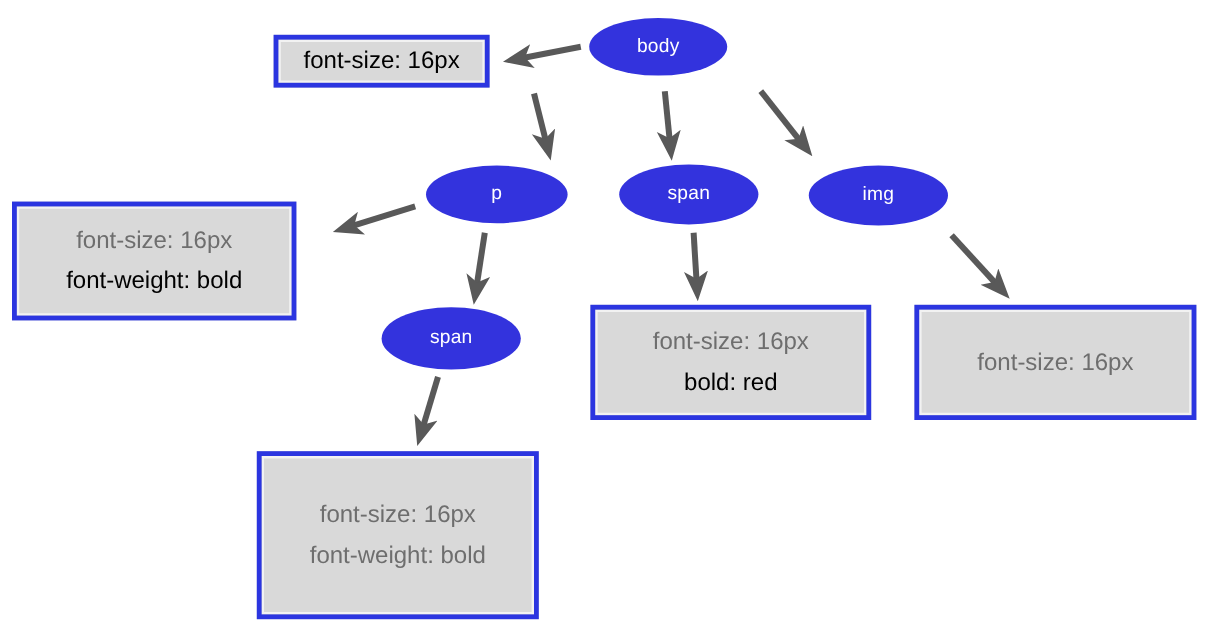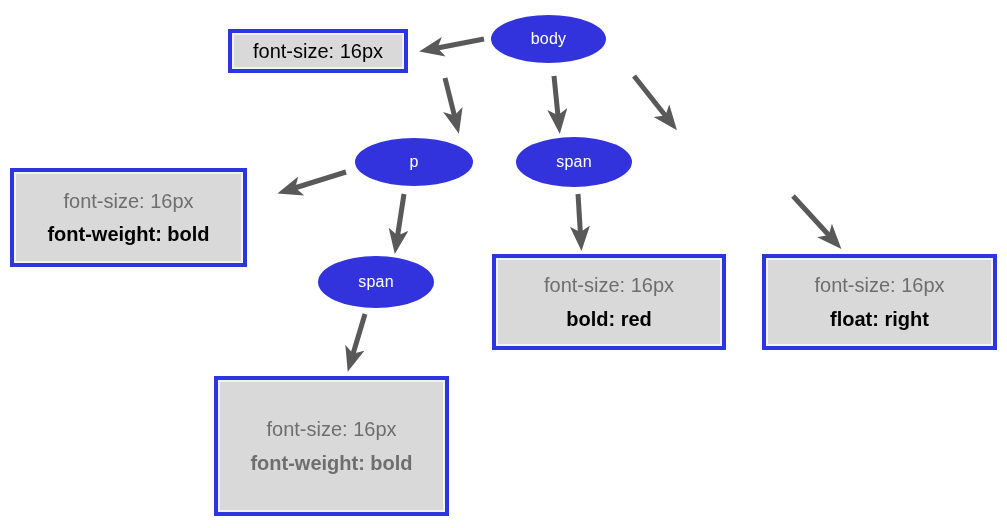--- a/index.html
+++ b/index.html
@@ -57,21 +57,21 @@
   }
   .decl {
     font-size: 20px;
     line-height: 1.22;
     font-family: "Liberation Sans", sans-serif;
     white-space: nowrap;
     text-align: left;
   }
   .decl.inherited { color: #6e6e6e; }
   .decl.own { color: #000000; }
-  .decl + .decl { margin-top: 9px; font-weight: bold; }
+  .decl + .decl { margin-top: 9px; }
 </style>
 </head>
 <body>
 
 <div id="canvas">
 
   <svg id="edges" viewBox="0 0 1007 528" xmlns="http://www.w3.org/2000/svg">
     <defs>
       <marker id="arrowhead" markerWidth="5" markerHeight="5" refX="3.4" refY="2" orient="auto" markerUnits="strokeWidth">
         <path d="M 0 0 L 5 2 L 0 4 L 1.25 2 z" fill="#595959"></path>
@@ -92,41 +92,43 @@
 
   <div class="node" style="left: 491px; top: 15px; width: 115px; height: 48px; background: rgb(51, 51, 221); color: rgb(255, 255, 255);">
     <span>body</span>
   </div>
   <div class="node" style="left: 355px; top: 138px; width: 118px; height: 48px; background: rgb(51, 51, 221); color: rgb(255, 255, 255);">
     <span>p</span>
   </div>
   <div class="node" style="left: 516px; top: 137px; width: 116px; height: 50px; background: rgb(51, 51, 221); color: rgb(255, 255, 255);">
     <span>span</span>
   </div>
+  <div class="node" style="left: 674px; top: 138px; width: 116px; height: 50px; background: rgb(51, 51, 221); color: rgb(255, 255, 255);">
+    <span>img</span>
+  </div>
   <div class="node" style="left: 318px; top: 256px; width: 116px; height: 52px; background: rgb(51, 51, 221); color: rgb(255, 255, 255);">
     <span>span</span>
   </div>
 
   <div class="box" style="left: 228px; top: 29px; width: 180px; height: 44px; background: rgb(217, 217, 217); border-color: rgb(43, 53, 224);">
     <div class="decl own">font-size: 16px</div>
   </div>
 
   <div class="box" style="left: 10px; top: 168px; width: 237px; height: 99px; background: rgb(217, 217, 217); border-color: rgb(43, 53, 224);">
     <div class="decl inherited">font-size: 16px</div>
     <div class="decl own">font-weight: bold</div>
   </div>
 
   <div class="box" style="left: 492px; top: 254px; width: 234px; height: 96px; background: rgb(217, 217, 217); border-color: rgb(43, 53, 224);">
     <div class="decl inherited">font-size: 16px</div>
     <div class="decl own">bold: red</div>
   </div>
 
   <div class="box" style="left: 762px; top: 254px; width: 235px; height: 96px; background: rgb(217, 217, 217); border-color: rgb(43, 53, 224);">
     <div class="decl inherited">font-size: 16px</div>
-    <div class="decl own">float: right</div>
   </div>
 
   <div class="box" style="left: 214px; top: 376px; width: 235px; height: 140px; background: rgb(217, 217, 217); border-color: rgb(43, 53, 224);">
     <div class="decl inherited">font-size: 16px</div>
     <div class="decl inherited">font-weight: bold</div>
   </div>
 
 </div>
 
 </body></html>

